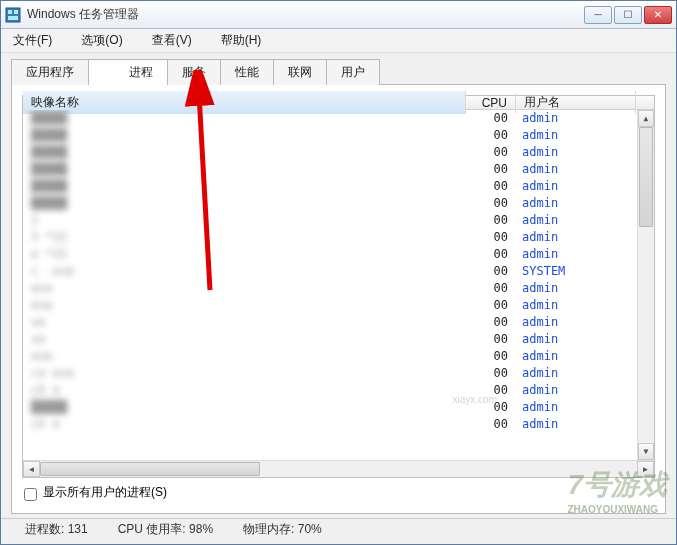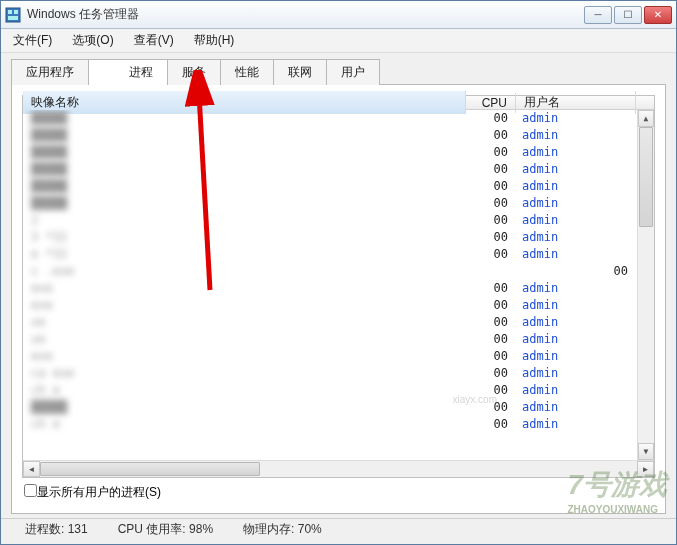--- a/index.html
+++ b/index.html
@@ -7,21 +7,21 @@
 
 .window { width: 677px; height: 545px; border: 1px solid #5a7ca0; background: #f0f0f0; display: flex; flex-direction: column; }
 
 .titlebar { height: 28px; background: linear-gradient(#fdfefe, #e8eef5); display: flex; align-items: center; padding: 12px 4px; border-bottom: 1px solid #b0c0d0; }
 .titlebar-icon { width: 16px; height: 16px; margin-right: 6px; }
 .titlebar-title { flex: 1; color: #333; font-size: 12px; }
 .win-btns { display: flex; gap: 2px; }
 .win-btn { width: 28px; height: 18px; border: 1px solid #8aa0b8; border-radius: 2px; background: linear-gradient(#f5f9fc,#dce8f2); display: flex; align-items: center; justify-content: center; font-size: 10px; color: #445; cursor: pointer; }
 .win-btn.close { background: linear-gradient(#f08080,#d04040); color: #fff; border-color: #a03030; }
 
-.menubar { height: 24px; background: #f3f3f3; display: flex; align-items: center; padding: 0 6px; gap: 8px; border-bottom: 1px solid #ddd; }
+.menubar { height: 24px; background: #f3f3f3; display: flex; align-items: center; padding: 0 6px; gap: 17px; border-bottom: 1px solid #ddd; }
 .menu-item { padding: 2px 6px; cursor: pointer; color: #222; }
 
 .tab-area { padding: 6px 10px 4px 10px; background: #f0f0f0; }
 .tabstrip { display: flex; }
 .tab { padding: 4px 14px; border: 1px solid #b8b8b8; border-bottom: none; background: #f4f4f4; margin-right: -1px; font-size: 12px; cursor: pointer; color: #222; }
 .tab.active { background: #fff; position: relative; z-index: 2; padding-left: 40px; }
 .tab-content { border: 1px solid #b8b8b8; background: #fff; height: 430px; margin-top: -1px; padding: 10px; display: flex; flex-direction: column; }
 
 .list-frame { flex: 1; border: 1px solid #c0c0c0; display: flex; flex-direction: column; min-height: 0; }
 .list-header { display: flex; background: linear-gradient(#fcfcfc,#ececec); border-bottom: 1px solid #d0d0d0; height: 14px; align-items: center; }
@@ -43,21 +43,21 @@
 .vscroll .arrow { height: 17px; background: linear-gradient(#fafafa,#e4e4e4); border: 1px solid #c8c8c8; display: flex; align-items: center; justify-content: center; font-size: 8px; color: #555; }
 .vscroll .track { position: absolute; top: 17px; bottom: 17px; left: 0; right: 0; }
 .vscroll .thumb { position: absolute; left: 1px; right: 1px; top: 0; height: 100px; background: linear-gradient(#e8e8e8,#d4d4d4); border: 1px solid #b8b8b8; border-radius: 1px; }
 .vscroll .arrow.bottom { position: absolute; bottom: 0; left: 0; right: 0; }
 
 .hscroll { height: 17px; background: #f0f0f0; border-top: 1px solid #ddd; display: flex; }
 .hscroll .arrow { width: 17px; background: linear-gradient(#fafafa,#e4e4e4); border: 1px solid #c8c8c8; display: flex; align-items: center; justify-content: center; font-size: 8px; color: #555; }
 .hscroll .track { flex: 1; position: relative; }
 .hscroll .thumb { position: absolute; top: 1px; bottom: 1px; left: 0; width: 220px; background: linear-gradient(#e8e8e8,#d4d4d4); border: 1px solid #b8b8b8; border-radius: 1px; }
 
-.bottom-row { padding: 6px 2px 2px 2px; display: flex; align-items: flex-start; }
+.bottom-row { padding: 6px 2px 2px 2px; display: flex; align-items: flex-end; gap: 6px; }
 .chk { width: 13px; height: 13px; }
 
 .statusbar { height: 22px; border-top: 1px solid #ccc; background: #f0f0f0; display: flex; align-items: center; padding: 0 24px; gap: 30px; font-size: 12px; color: #333; }
 
 .arrow-svg { position: absolute; left: 140px; top: 70px; pointer-events: none; z-index: 50; }
 
 .watermark { position: absolute; right: 10px; bottom: 30px; font-size: 28px; color: rgba(80,120,60,0.35); font-weight: bold; font-style: italic; pointer-events: none; z-index: 60; }
 .watermark small { font-size: 10px; display: block; color: rgba(100,130,80,0.5); font-style: normal; }
 .wm-url { position: absolute; right: 180px; bottom: 140px; color: rgba(150,150,150,0.4); font-size: 10px; z-index: 55; pointer-events: none; }
 </style>
@@ -158,20 +158,21 @@
             </div>
             <div class="row">
               <div class="cell-name"><span class="blur">       e *32</span></div>
               <div class="cell-cpu">00</div>
               <div class="cell-user">admin</div>
               <div class="cell-sp"></div>
             </div>
             <div class="row">
               <div class="cell-name"><span class="blur">c      .exe</span></div>
               <div class="cell-cpu">00</div>
+              <div class="cell-user">SYSTEM</div>
               <div class="cell-sp"></div>
             </div>
             <div class="row">
               <div class="cell-name"><span class="blur">    exe</span></div>
               <div class="cell-cpu">00</div>
               <div class="cell-user">admin</div>
               <div class="cell-sp"></div>
             </div>
             <div class="row">
               <div class="cell-name"><span class="blur">    exe</span></div>

